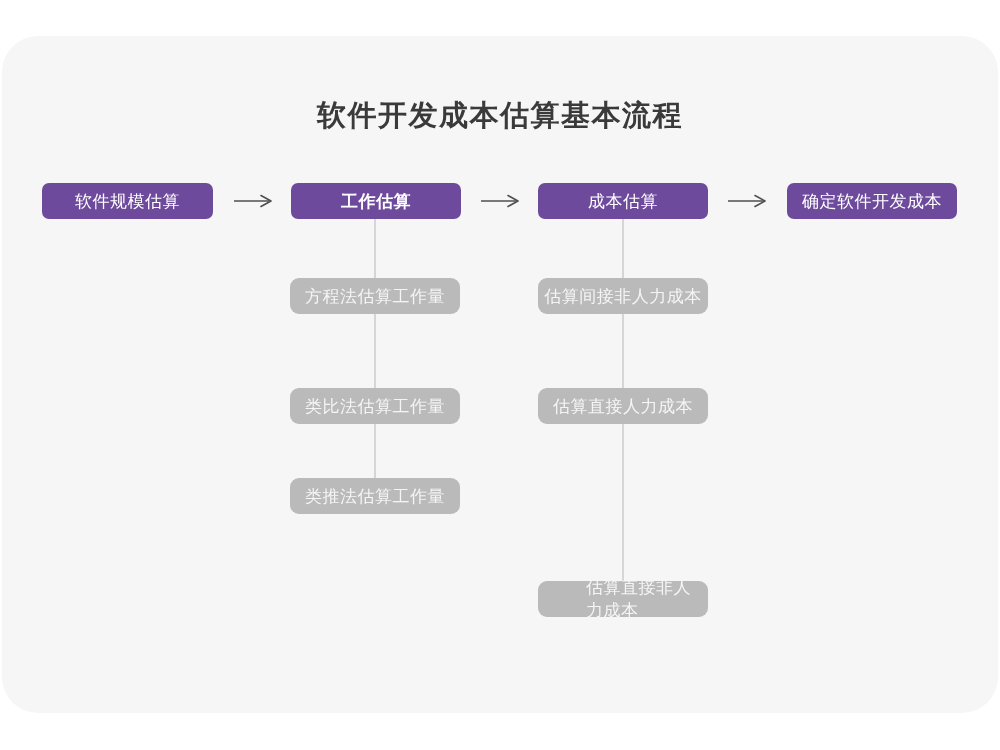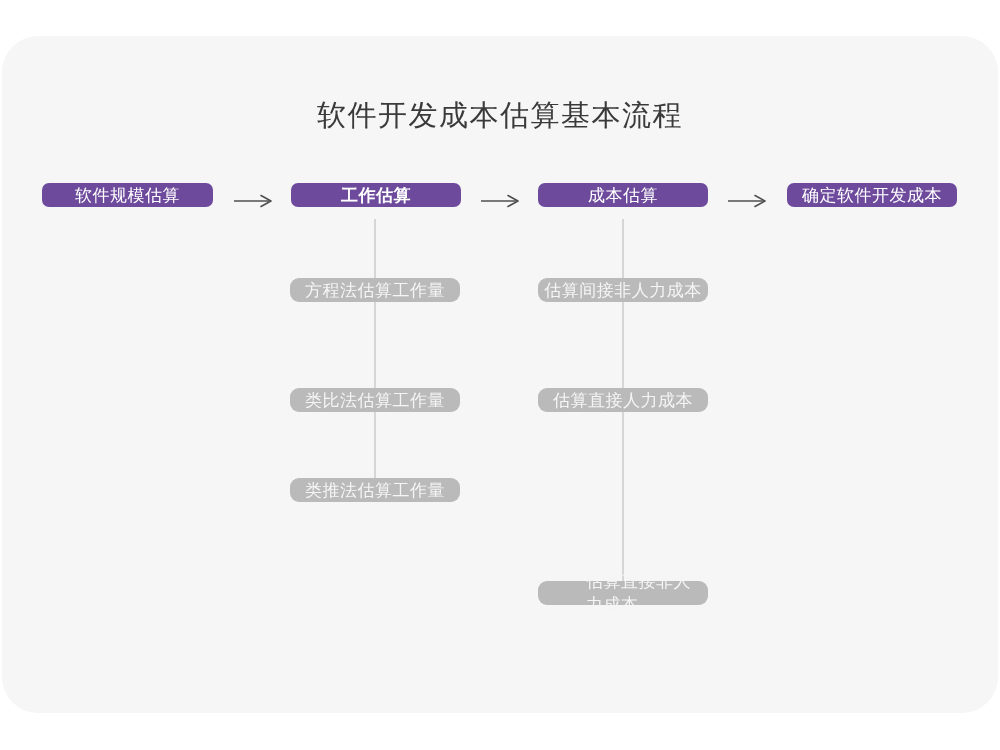--- a/index.html
+++ b/index.html
@@ -26,27 +26,27 @@
     width:996px; height:677px;
     background:var(--canvas_bg);
     border-radius:36px;
   }
   .title{
     position:absolute;
     left:0; right:0;
     top:60px;
     text-align:center;
     font-size:29px;
-    font-weight:400;
+    font-weight:700;
     letter-spacing:1.5px;
     color:var(--title_color);
   }
   .node{
     position:absolute;
-    height:24px;
+    height:36px;
     border-radius:7px;
     display:flex;
     align-items:center;
     justify-content:center;
     font-size:17px;
     letter-spacing:0.5px;
     z-index:2;
   }
   .node.primary{
     background:var(--primary);

